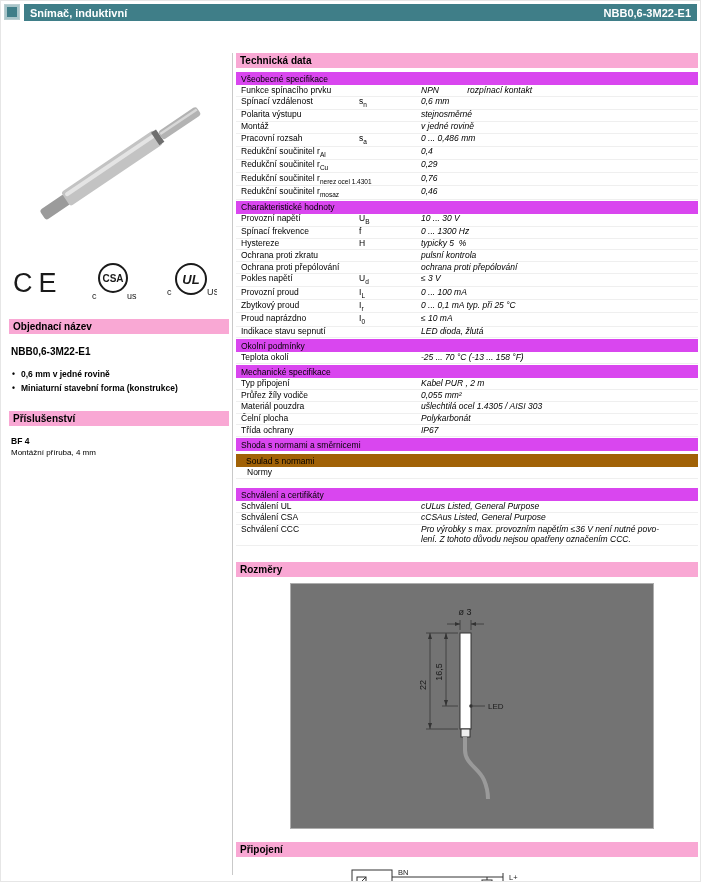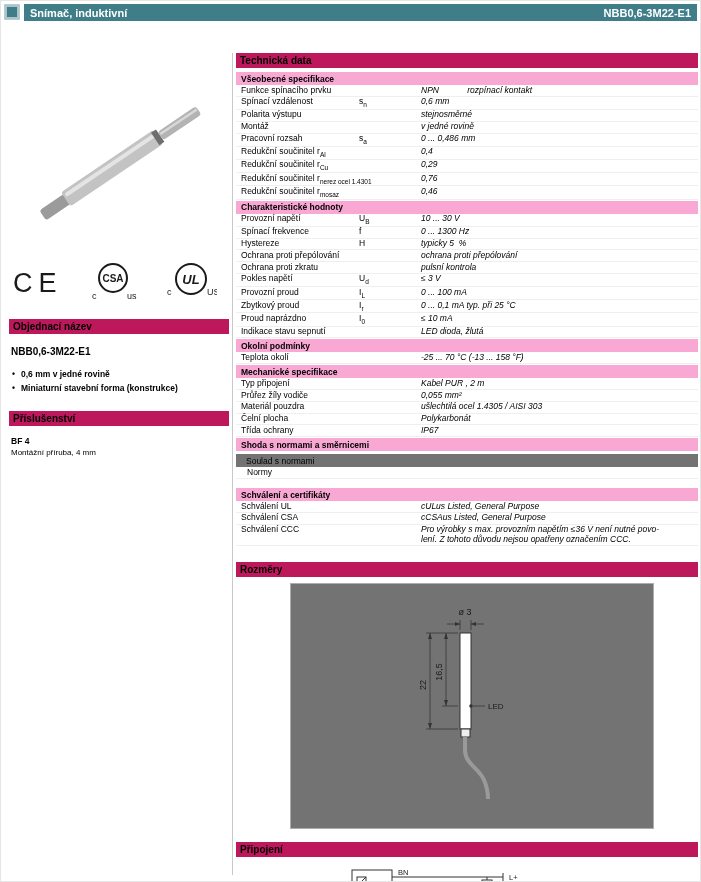--- a/index.html
+++ b/index.html
@@ -15,35 +15,35 @@
          color:#fff; font-size:11px; font-weight:bold; display:flex; justify-content:space-between;
          align-items:center; padding:0 6px; }
 
   .vdivider { position:absolute; left:231px; top:52px; width:1px; height:822px; background:#c9c9c9; }
 
   
   .left-col { position:absolute; left:8px; top:24px; width:220px; }
   .product-image { margin-top:34px; height:190px; }
   .marks { display:flex; align-items:flex-end; gap:28px; padding-left:4px; margin-top:6px; height:48px; }
   .ce-mark { font-size:27px; letter-spacing:6px; color:#1a1a1a; line-height:40px; }
-  .section-bar { background:#be185d; font-size:10px; font-weight:bold; padding:2px 4px; }
+  .section-bar { background:#f9a8d4; font-size:10px; font-weight:bold; padding:2px 4px; }
   .left-col .section-bar { margin-top:16px; }
   .order-code { font-weight:bold; font-size:10px; margin:12px 0 0 2px; }
   .features { list-style:none; margin:10px 0 0 2px; }
   .features li { font-size:8.5px; font-weight:bold; padding-left:10px; position:relative; line-height:14px; }
   .features li::before { content:"•"; position:absolute; left:1px; top:0; }
   .acc-name { font-weight:bold; font-size:8.5px; margin:10px 0 0 2px; }
   .acc-desc { font-size:8px; margin:2px 0 0 2px; }
 
   
   .right-col { position:absolute; left:235px; top:52px; width:462px; }
   #tech-table { margin-top:4px; margin-bottom:16px; }
-  .group-header { background:#f9a8d4; font-size:8.5px; font-weight:bold; padding:1.5px 0 1.5px 5px; margin-top:1px; }
+  .group-header { background:#d946ef; font-size:8.5px; font-weight:normal; padding:1.5px 0 1.5px 5px; margin-top:1px; }
   .group-header.gap { margin-top:9px; }
-  .sub-header { background:#737373; font-size:8.5px; padding:1.5px 0 1.5px 10px; margin-top:3px; }
+  .sub-header { background:#a16207; font-size:8.5px; padding:1.5px 0 1.5px 10px; margin-top:3px; }
   .t-row { display:flex; font-size:8.5px; line-height:9.8px; border-bottom:1px solid #efefef; padding:0.5px 0 0.5px 5px; }
   .t-row .lab { width:118px; flex:0 0 auto; white-space:nowrap; }
   .t-row .sym { width:62px; flex:0 0 auto; }
   .t-row .val { flex:1; white-space:pre-wrap;font-style:italic; }
   .t-row.indent .lab { padding-left:6px; }
   .t-row sub, .sym sub { font-size:6.5px; line-height:1; }
 
   .dim-box { margin:6px 0 13px 54px; width:364px; height:246px; border:1px solid #adadad; background:#737373; }
   .conn-box { margin:10px 0 0 115px; width:200px; height:48px; }
 
@@ -167,28 +167,28 @@
           <span class="lab">Spínací frekvence</span>
           <span class="sym">f</span>
           <span class="val">0 ... 1300 Hz</span>
         </div>
         <div class="t-row">
           <span class="lab">Hystereze</span>
           <span class="sym">H</span>
           <span class="val">typicky 5  %</span>
         </div>
         <div class="t-row">
+          <span class="lab">Ochrana proti zkratu</span>
+          <span class="sym"></span>
+          <span class="val">pulsní kontrola</span>
+        </div>
+        <div class="t-row">
           <span class="lab">Ochrana proti přepólování</span>
           <span class="sym"></span>
           <span class="val">ochrana proti přepólování</span>
-        </div>
-        <div class="t-row">
-          <span class="lab">Ochrana proti zkratu</span>
-          <span class="sym"></span>
-          <span class="val">pulsní kontrola</span>
         </div>
         <div class="t-row">
           <span class="lab">Pokles napětí</span>
           <span class="sym">U<sub>d</sub></span>
           <span class="val">≤ 3 V</span>
         </div>
         <div class="t-row">
           <span class="lab">Provozní proud</span>
           <span class="sym">I<sub>L</sub></span>
           <span class="val">0 ... 100 mA</span>

